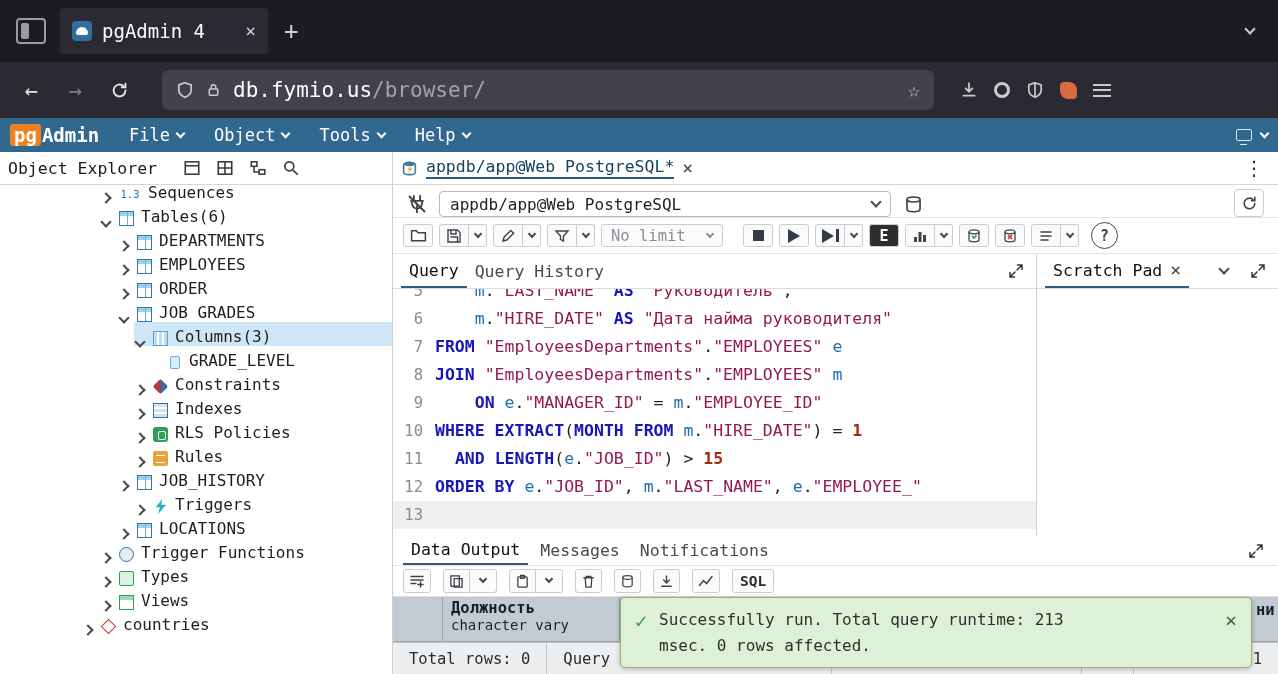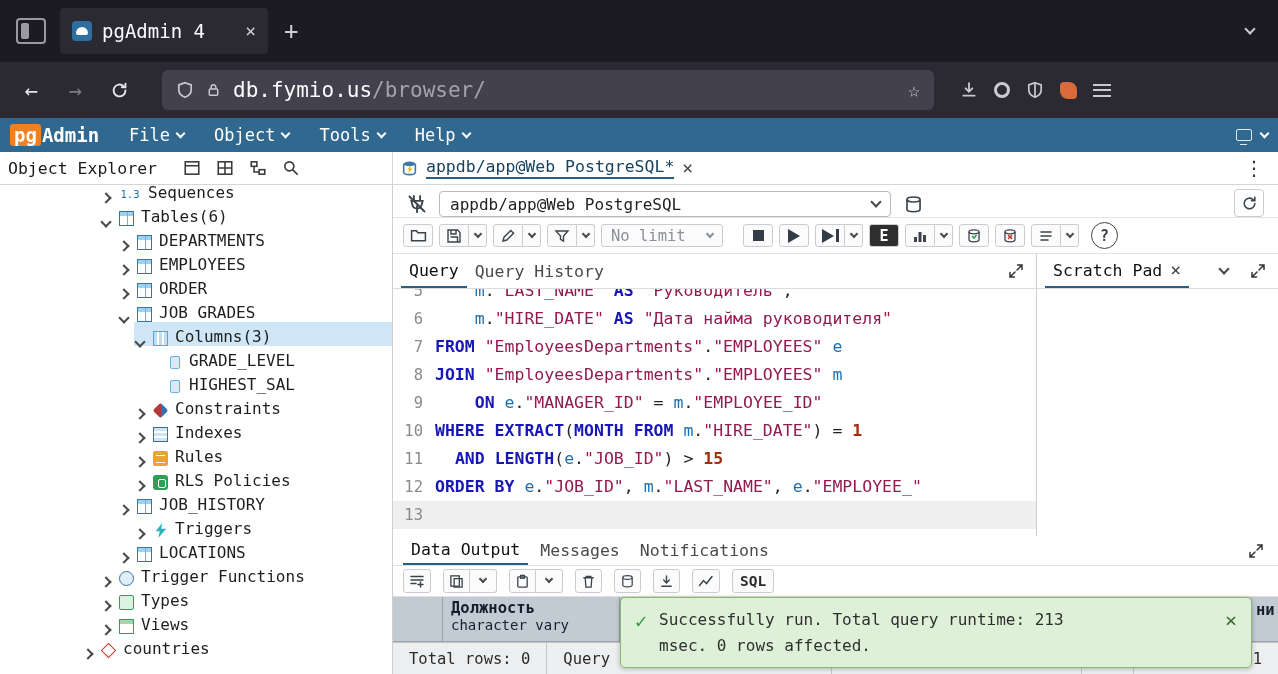--- a/index.html
+++ b/index.html
@@ -333,27 +333,20 @@
             <span>Columns(3)</span>
           </div>
         </div>
       <div class="trow lvl4">
           <span class="tind"></span>
           <div class="tbody">
             <span class="ic ic-col"></span>
             <span>GRADE_LEVEL</span>
           </div>
         </div>
-      <div class="trow lvl4">
-          <span class="tind"></span>
-          <div class="tbody">
-            <span class="ic ic-col"></span>
-            <span>HIGHEST_SAL</span>
-          </div>
-        </div>
       <div class="trow lvl3">
           <span class="tind"></span>
           <div class="tbody">
             <span class="tchev">
               <span class="chev right"></span>
             </span>
             <span class="ic ic-constraint"></span>
             <span>Constraints</span>
           </div>
         </div>
@@ -366,32 +359,32 @@
             <span class="ic ic-index"></span>
             <span>Indexes</span>
           </div>
         </div>
       <div class="trow lvl3">
           <span class="tind"></span>
           <div class="tbody">
             <span class="tchev">
               <span class="chev right"></span>
             </span>
+            <span class="ic ic-rls"></span>
+            <span>RLS Policies</span>
+          </div>
+        </div>
+      <div class="trow lvl3">
+          <span class="tind"></span>
+          <div class="tbody">
+            <span class="tchev">
+              <span class="chev right"></span>
+            </span>
             <span class="ic ic-rules"></span>
             <span>Rules</span>
-          </div>
-        </div>
-      <div class="trow lvl3">
-          <span class="tind"></span>
-          <div class="tbody">
-            <span class="tchev">
-              <span class="chev right"></span>
-            </span>
-            <span class="ic ic-rls"></span>
-            <span>RLS Policies</span>
           </div>
         </div>
       <div class="trow lvl2">
           <span class="tind"></span>
           <div class="tbody">
             <span class="tchev">
               <span class="chev right"></span>
             </span>
             <span class="ic ic-table"></span>
             <span>JOB_HISTORY</span>

